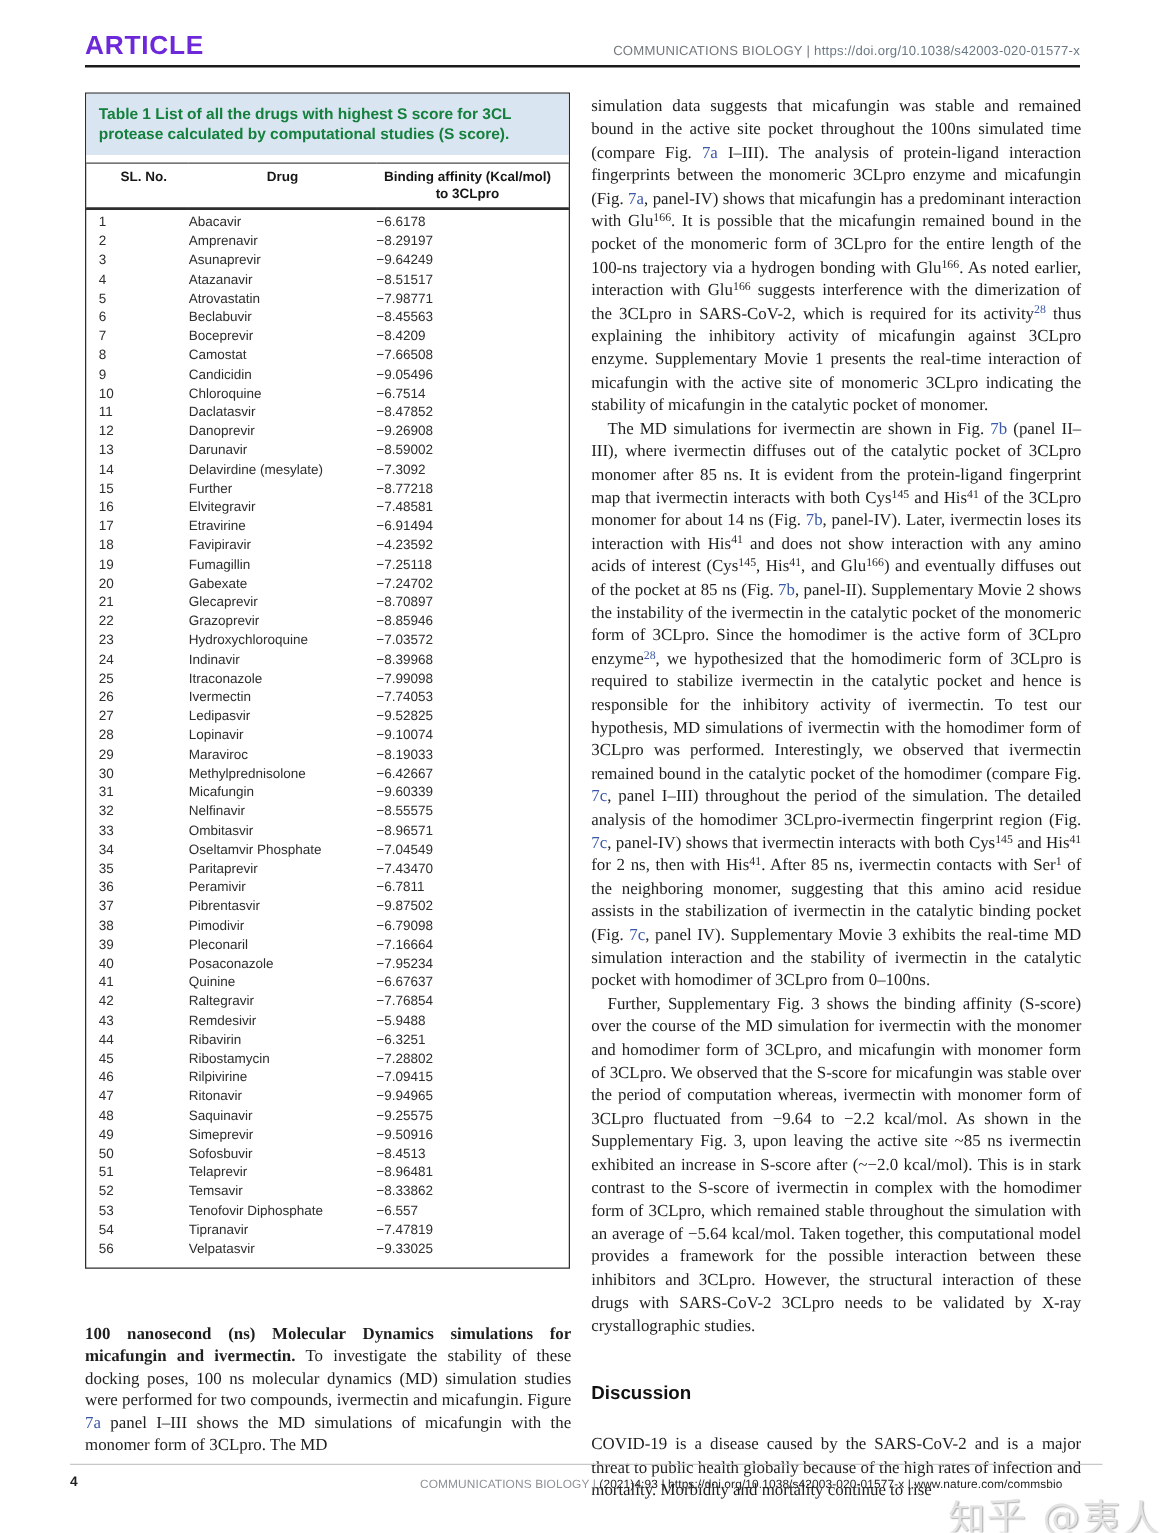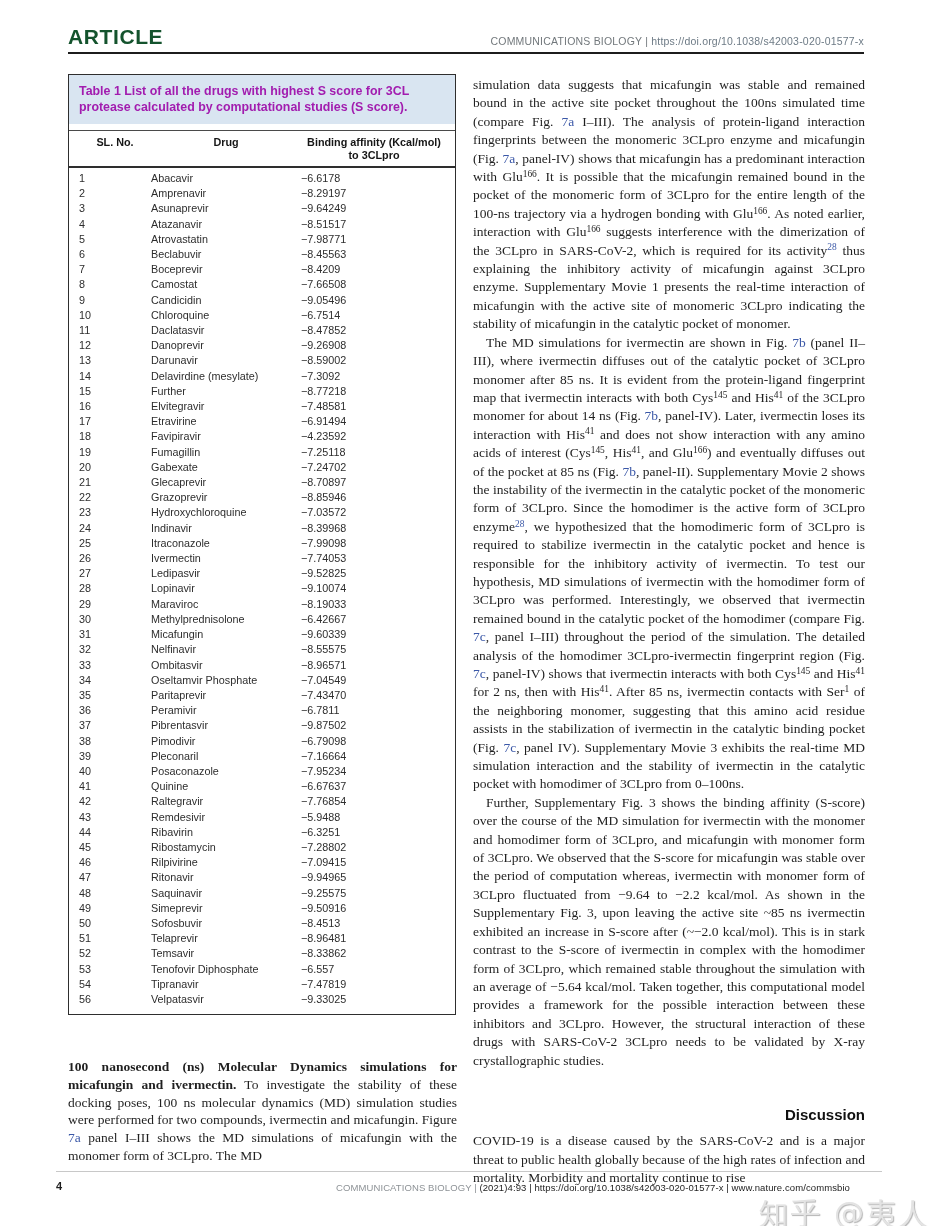--- a/index.html
+++ b/index.html
@@ -4,39 +4,39 @@
 <style>
   html,body{margin:0;padding:0}
   body{
     width:932px;height:1226px;position:relative;background:#ffffff;
     font-family:"Liberation Serif",serif;color:#1f1f1f;overflow:hidden;
   }
   
   .article-label{
     position:absolute;left:68px;top:25px;
     font-family:"Liberation Sans",sans-serif;font-weight:700;font-size:21px;
-    letter-spacing:.6px;color:#14532d;
+    letter-spacing:.6px;color:#6d28d9;
   }
   .journal-ref{
     position:absolute;right:68px;top:35px;
     font-family:"Liberation Sans",sans-serif;font-size:10.5px;letter-spacing:.2px;
     color:#72787c;white-space:nowrap;
   }
   .journal-ref .doi{color:#6d7a85}
   .header-rule{position:absolute;left:68px;right:68px;top:52px;height:2px;background:#1c1c1c}
 
   
   .table-box{
     position:absolute;left:68px;top:74px;width:388px;box-sizing:border-box;
     border:1.5px solid #2e2e2e;background:#fff;
   }
   .table-caption{
     background:#d9e5f1;padding:8px 10px 9px;
     font-family:"Liberation Sans",sans-serif;font-weight:700;font-size:12.4px;
-    line-height:16px;color:#a21caf;
+    line-height:16px;color:#15803d;
   }
   .caption-gap{height:6px;background:#fff}
   table.drug-table{
     width:100%;border-collapse:collapse;
     font-family:"Liberation Sans",sans-serif;font-size:10.8px;color:#2d2d2d;
   }
   table.drug-table thead th{
     text-align:center;font-weight:700;font-size:10.8px;line-height:13px;
     padding:5px 0 4px;vertical-align:top;color:#161616;
     border-top:1px solid #4a4a4a;border-bottom:2px solid #2e2e2e;
@@ -54,21 +54,21 @@
     font-size:13.5px;line-height:17.8px;text-align:justify;
   }
   .right-col{
     position:absolute;left:473px;top:76px;width:392px;
     font-size:13.5px;line-height:18.4px;text-align:justify;
   }
   .right-col p{margin:0}
   .right-col p.indent{text-indent:13px}
   .discussion-heading{
     font-family:"Liberation Sans",sans-serif;font-weight:700;font-size:15px;
-    color:#111;margin:36px 0 8px;text-align:right;
+    color:#111;margin:36px 0 22px;text-align:left;
   }
   .seg-b{font-weight:700}
   .seg-l{color:#3a57a7}
   .seg-s{font-size:70%;position:relative;top:-.45em;line-height:0}
   .seg-sl{font-size:70%;position:relative;top:-.45em;line-height:0;color:#3a57a7}
 
   
   .footer-rule{position:absolute;left:56px;right:50px;top:1171px;height:1px;background:#c8c8c8}
   .page-number{
     position:absolute;left:56px;top:1180px;

